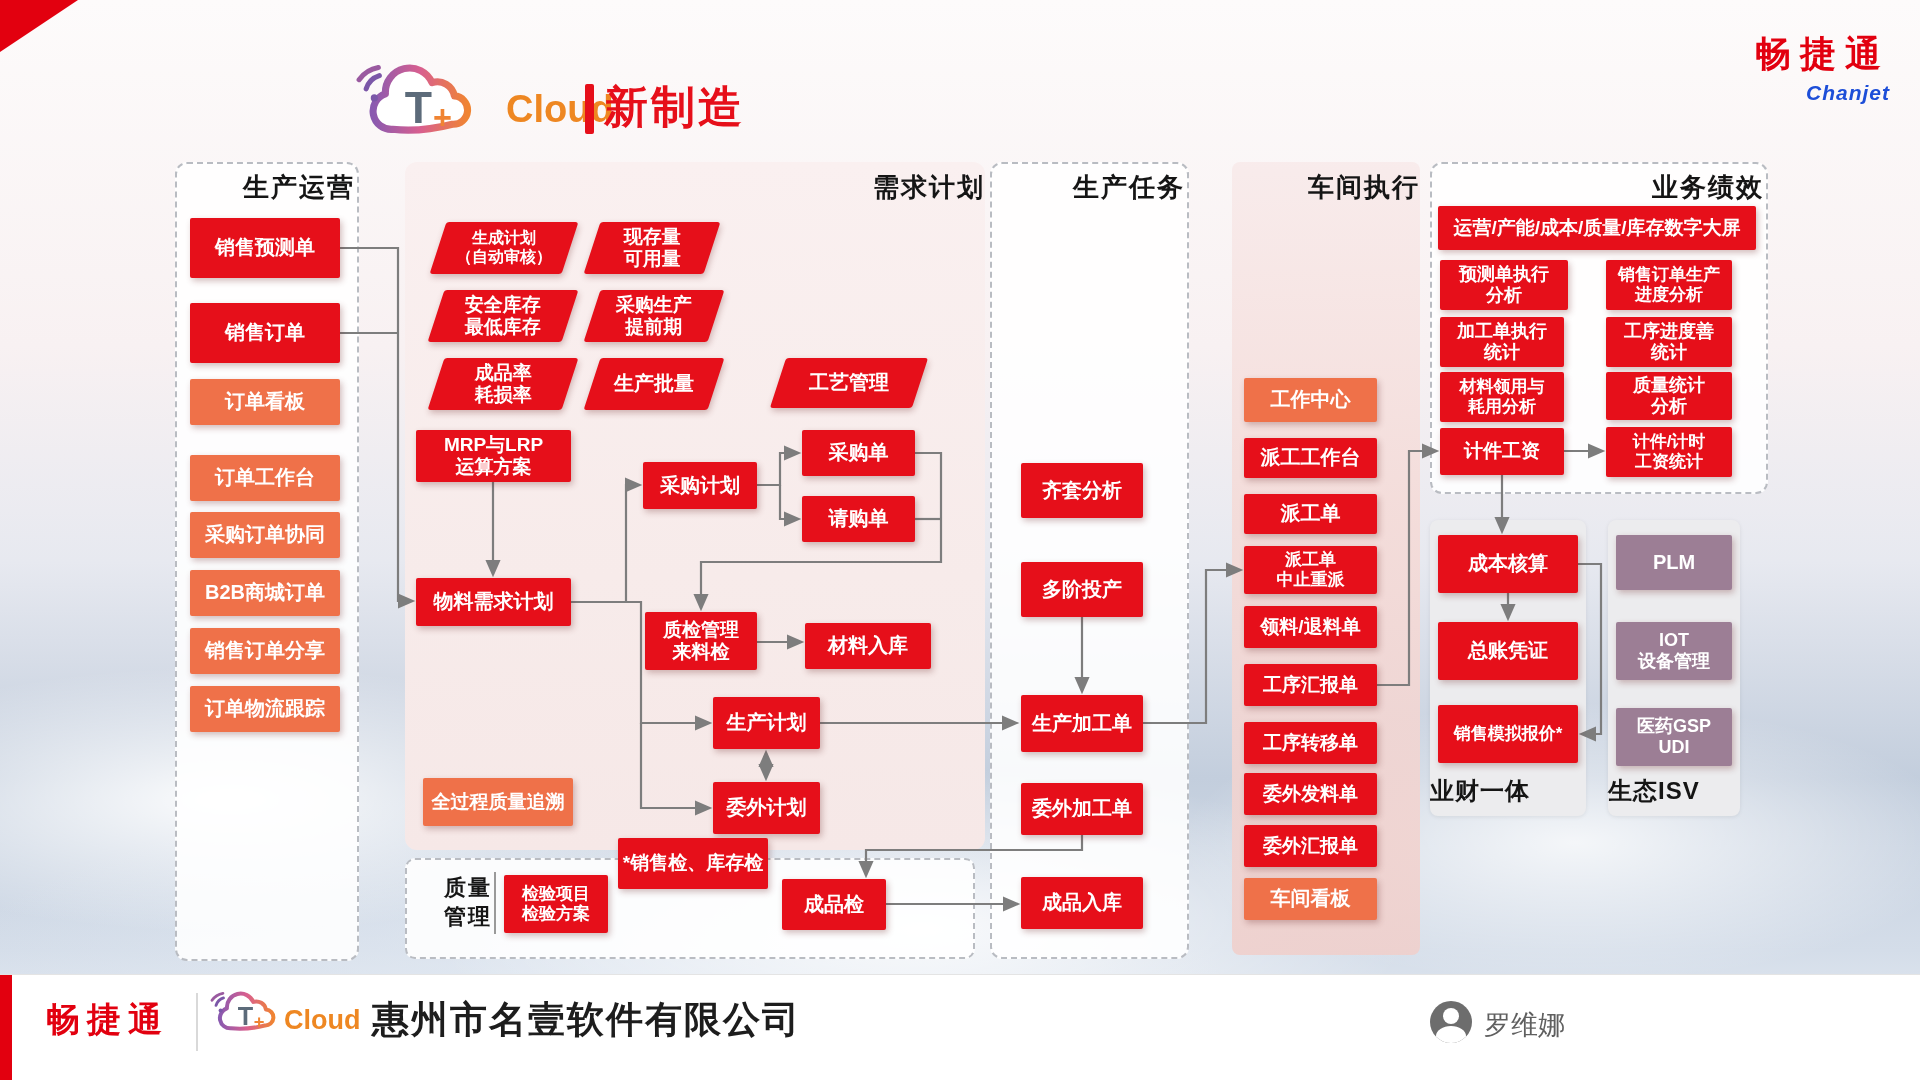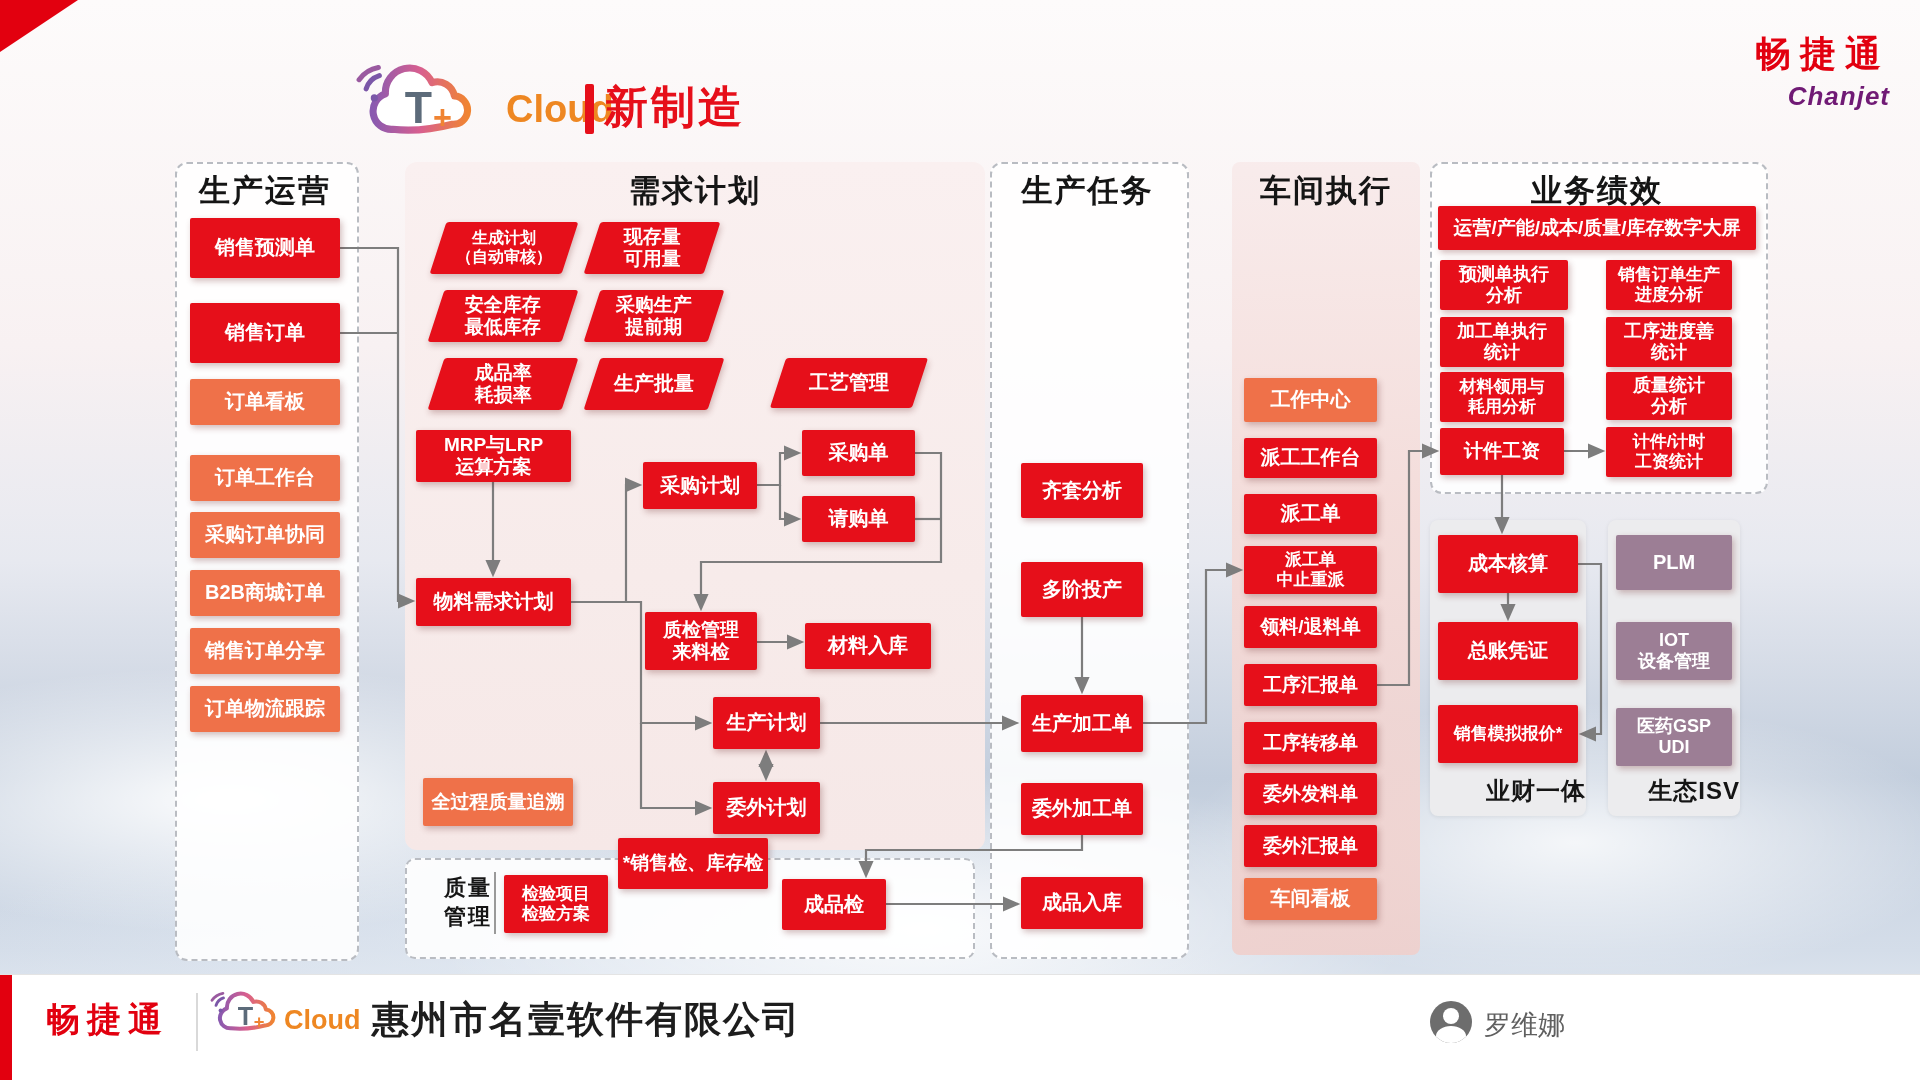--- a/index.html
+++ b/index.html
@@ -20,33 +20,33 @@
   .red{background:#e60f1a;}
   .orange{background:#ef7149;}
   .purple{background:#9c7e95;}
   .para{transform:skewX(-18deg);border-radius:3px;}
   .para>span{display:block;transform:skewX(18deg);}
   .f16{font-size:16px}.f17{font-size:17px}.f18{font-size:18px}.f19{font-size:19px}
   .panel{position:absolute;border:2px dashed #b9bcc2;border-radius:12px;background:rgba(255,255,255,.88);}
   .pinkpanel{position:absolute;border-radius:12px;background:linear-gradient(180deg,#faf0f0 0%,#f7ebea 60%,#f6e8e7 100%);}
   .band{position:absolute;border-radius:8px;background:linear-gradient(180deg,rgba(248,235,235,.96) 0%,rgba(244,219,216,.92) 45%,rgba(240,207,203,.88) 100%);}
   .graypanel{position:absolute;background:#ececee;border-radius:8px;box-shadow:0 1px 4px rgba(0,0,0,.08);}
-  .colhead{position:absolute;font-size:31px;font-weight:800;color:#151515;text-align:center;letter-spacing:2px;}
-  .blocklabel{position:absolute;font-size:24px;font-weight:800;color:#151515;text-align:right;letter-spacing:1px;}
+  .colhead{position:absolute;font-size:26px;font-weight:800;color:#151515;text-align:right;letter-spacing:2px;}
+  .blocklabel{position:absolute;font-size:24px;font-weight:800;color:#151515;text-align:left;letter-spacing:1px;}
   .qlabel{position:absolute;font-size:22px;font-weight:800;color:#151515;white-space:pre-line;line-height:1.3;letter-spacing:2px;margin-left:24px;}
   .vdiv{position:absolute;width:2px;background:#9a9a9a;}
   svg.flow{position:absolute;inset:0;pointer-events:none;}
   
   .hdr-sep{position:absolute;left:585px;top:84px;width:9px;height:50px;background:#e60f1a;border-radius:2px;}
   .hdr-product{position:absolute;left:604px;top:78px;font-size:44px;font-weight:900;color:#e60f1a;letter-spacing:3px;}
   .hdr-title{position:absolute;left:745px;top:80px;font-size:41px;font-weight:800;color:#3d3d3d;letter-spacing:1px;}
   .cloud-word{position:absolute;left:506px;top:88px;font-size:38px;font-weight:600;color:#ee8722;}
   .brand{position:absolute;left:1680px;top:30px;width:210px;text-align:right;}
   .brand .cn{font-size:36px;font-weight:900;color:#e2000f;letter-spacing:9px;}
-  .brand .en{font-size:26px;font-weight:700;font-style:italic;color:#701a75;margin-top:2px;letter-spacing:1px;}
+  .brand .en{font-size:21px;font-weight:700;font-style:italic;color:#1d4ed8;margin-top:2px;letter-spacing:1px;}
   
   .footer{position:absolute;left:0;top:974px;width:1920px;height:106px;background:#ffffff;border-top:1px solid #e4e4e4;}
   .footer .stripe{position:absolute;left:0;top:0;width:12px;height:106px;background:#e2000f;}
   .footer .cn{position:absolute;left:46px;top:22px;font-size:34px;font-weight:900;color:#e2000f;letter-spacing:7px;}
   .footer .sep{position:absolute;left:196px;top:18px;width:2px;height:58px;background:#d9d9d9;}
   .footer .cloudword{position:absolute;left:284px;top:30px;font-size:27px;font-weight:600;color:#ee8722;}
   .footer .company{position:absolute;left:372px;top:20px;font-size:37px;font-weight:700;color:#1d1d1d;letter-spacing:2px;}
   .footer .user{position:absolute;left:1484px;top:32px;font-size:27px;color:#5f5f5f;}
   .avatar{position:absolute;left:1430px;top:26px;width:42px;height:42px;border-radius:50%;background:#6d6d6d;overflow:hidden;}
   .avatar .head{position:absolute;left:13px;top:7px;width:16px;height:16px;border-radius:50%;background:#fff;}

